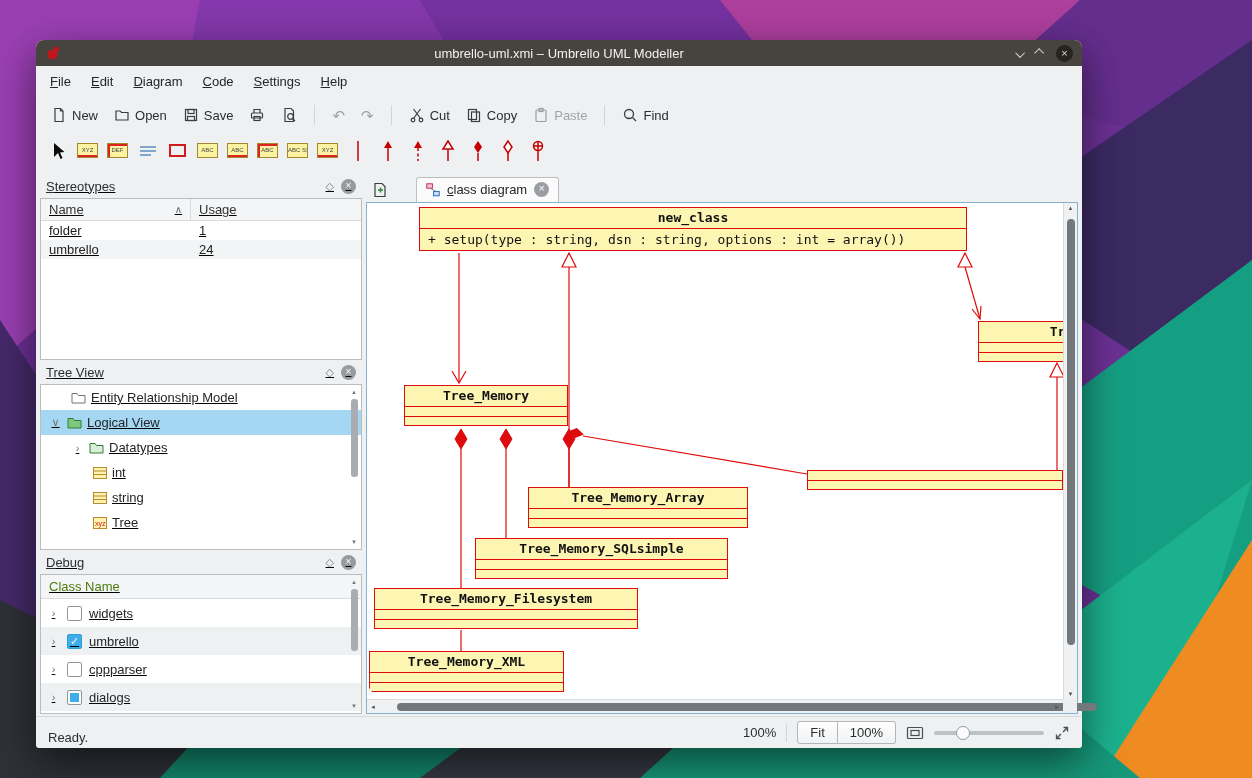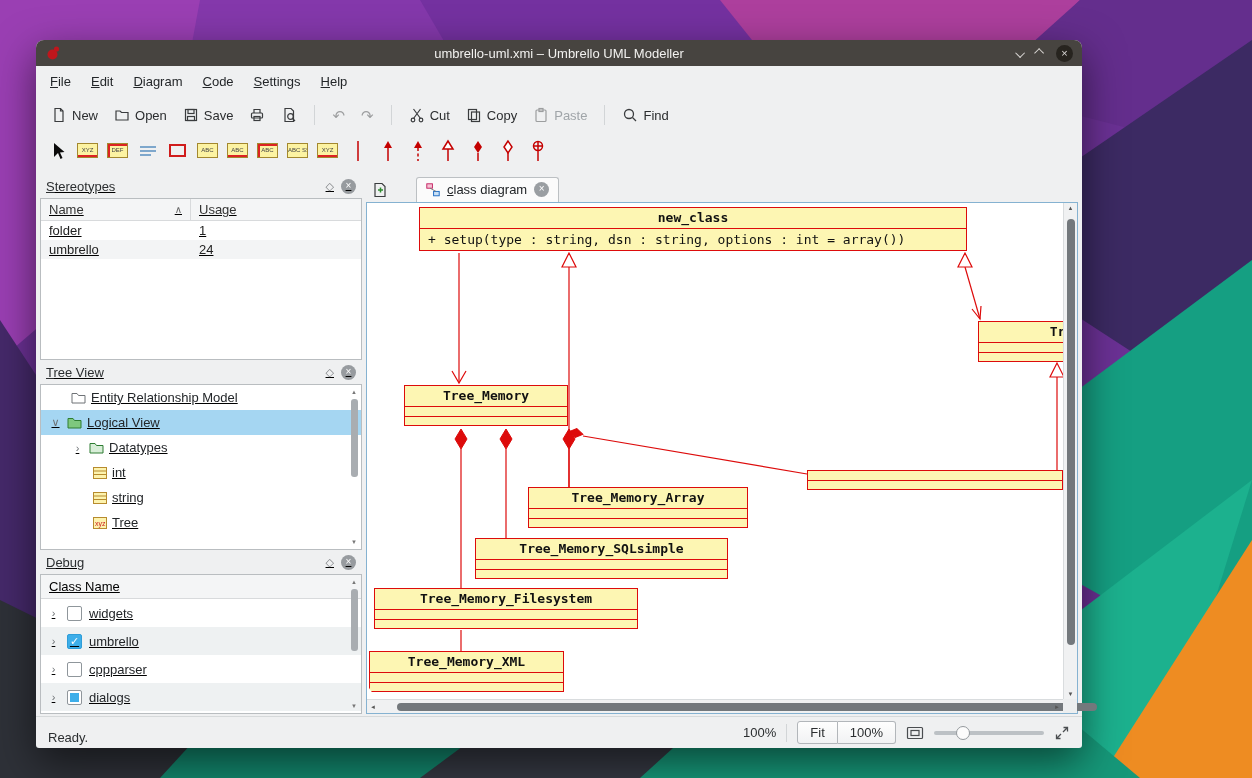--- a/index.html
+++ b/index.html
@@ -68,21 +68,21 @@
   .thead > div { padding: 3px 8px; display: flex; align-items: center; }
   .thead > div:first-child { border-right: 1px solid #d8dadc; }
   .sort-ind { margin-left: auto; color: #666; font-size: 10px; }
   .trow > div { padding: 2px 8px; color: #222; }
   .trow.alt { background: #f3f4f5; }
 
   .titem { height: 25px; display: flex; align-items: center; gap: 5px; font-size: 13px; color: #232629; }
   .titem.sel { background: #a5d6f2; }
   .exp { width: 13px; color: #6d7174; font-size: 11px; text-align: center; flex: 0 0 auto; }
 
-  .dbg-h { background: #f4f5f6; border-bottom: 1px solid #d8dadc; padding: 4px 8px; font-size: 13px; color: #000000; }
+  .dbg-h { background: #f4f5f6; border-bottom: 1px solid #d8dadc; padding: 4px 8px; font-size: 13px; color: #4d7c0f; }
   .ditem { height: 28px; display: flex; align-items: center; gap: 7px; padding-left: 6px; font-size: 13px; color: #232629; }
   .ditem.alt { background: #eef1f2; }
   .cb { width: 15px; height: 15px; border: 1px solid #8f969b; border-radius: 2px; background: #fff; position: relative; flex: 0 0 auto; text-align: center; }
   .cb.on { background: #3daee9; border-color: #2f9dd8; }
   .cb .cbmark { color: #fff; font-size: 11px; line-height: 13px; display: block; }
   .cb.part::after { content: ""; position: absolute; inset: 2px; background: #3daee9; }
 
   .psb { position: absolute; right: 1px; top: 2px; bottom: 2px; width: 12px; text-align: center; font-size: 6px; color: #777; }
   .psb .arr { display: block; line-height: 10px; }
   .psb .arr.bot { position: absolute; bottom: 0; left: 0; right: 0; }

